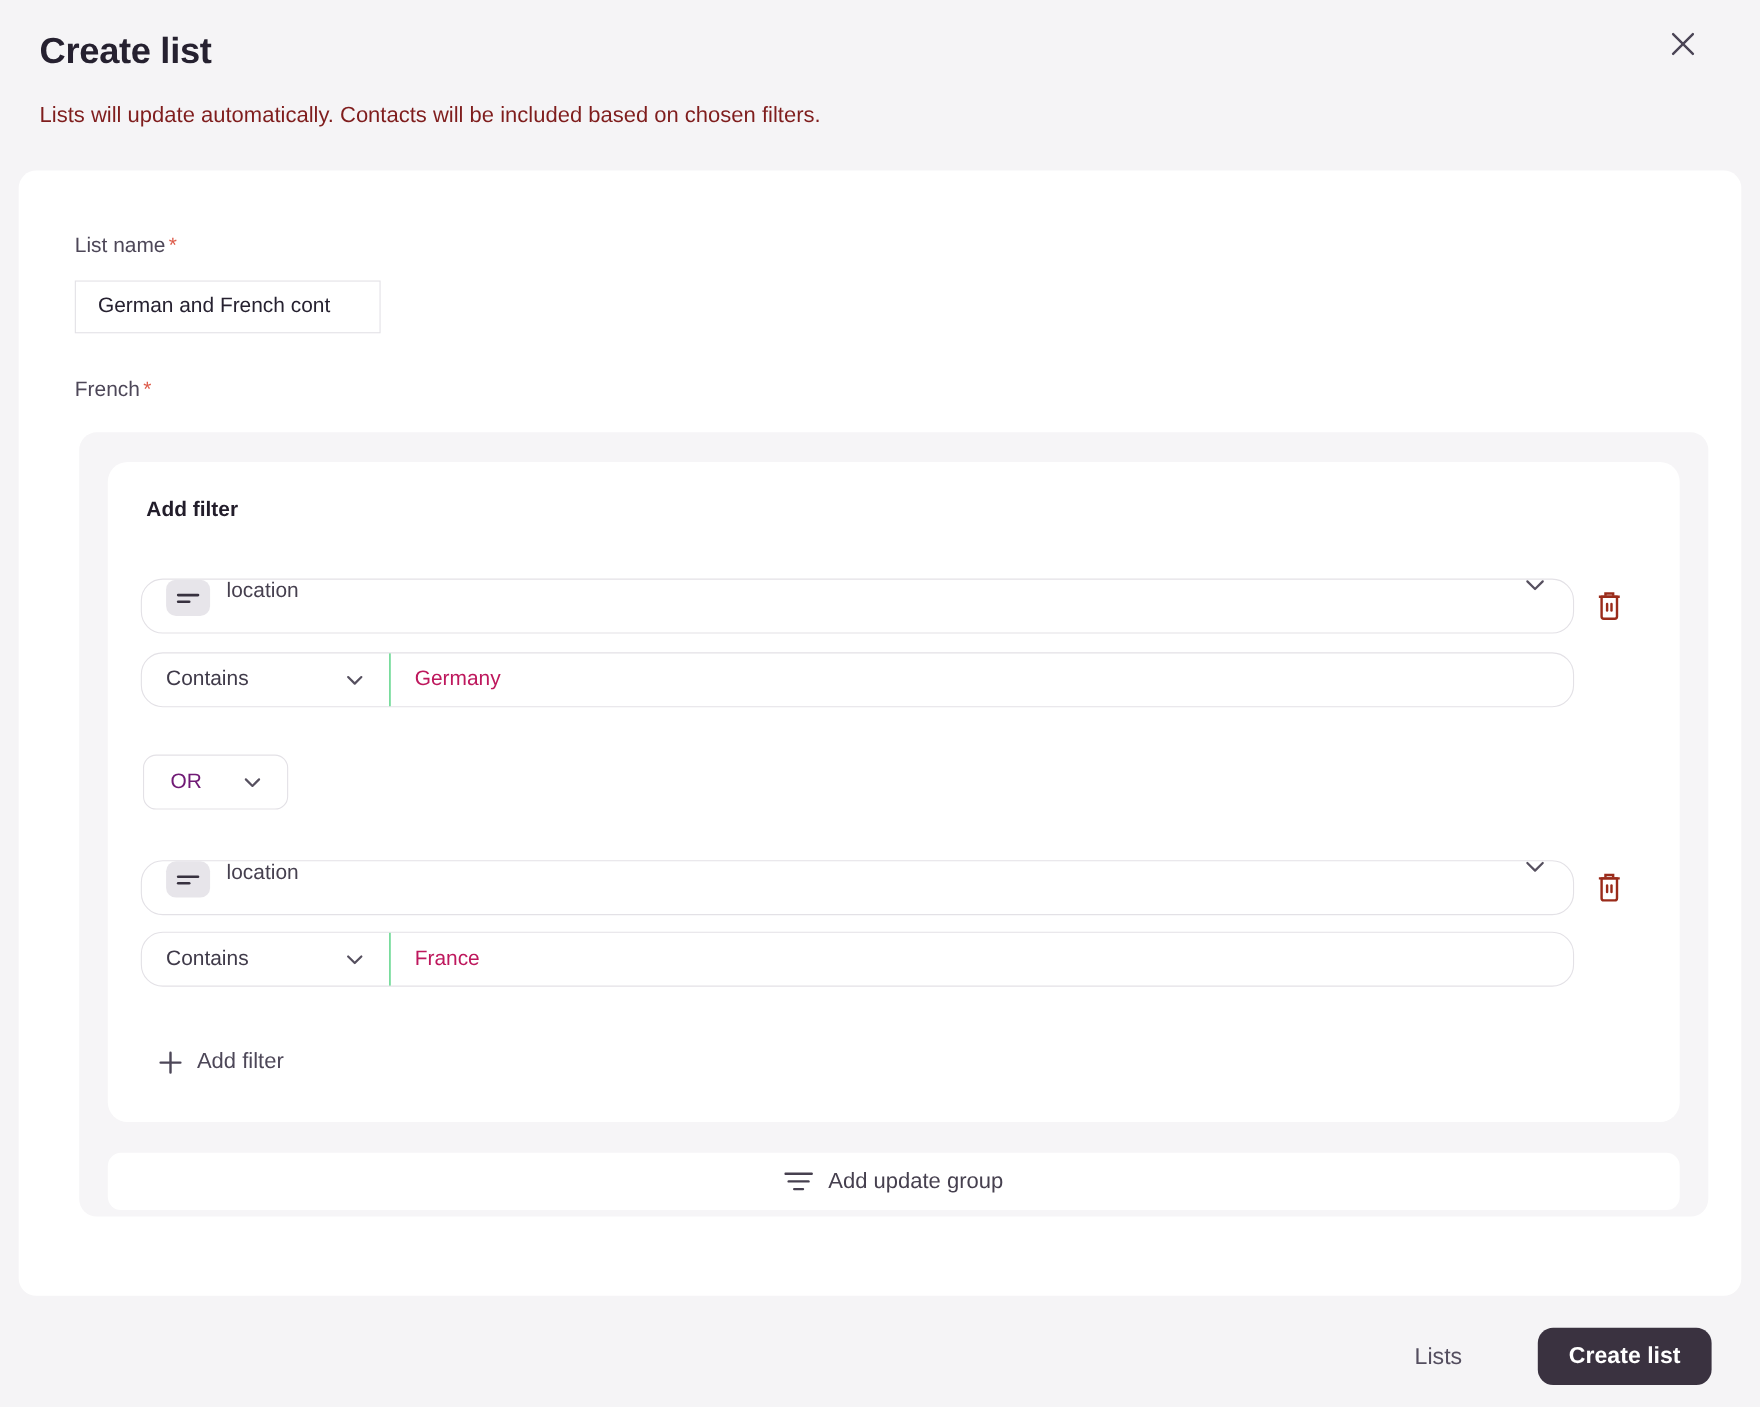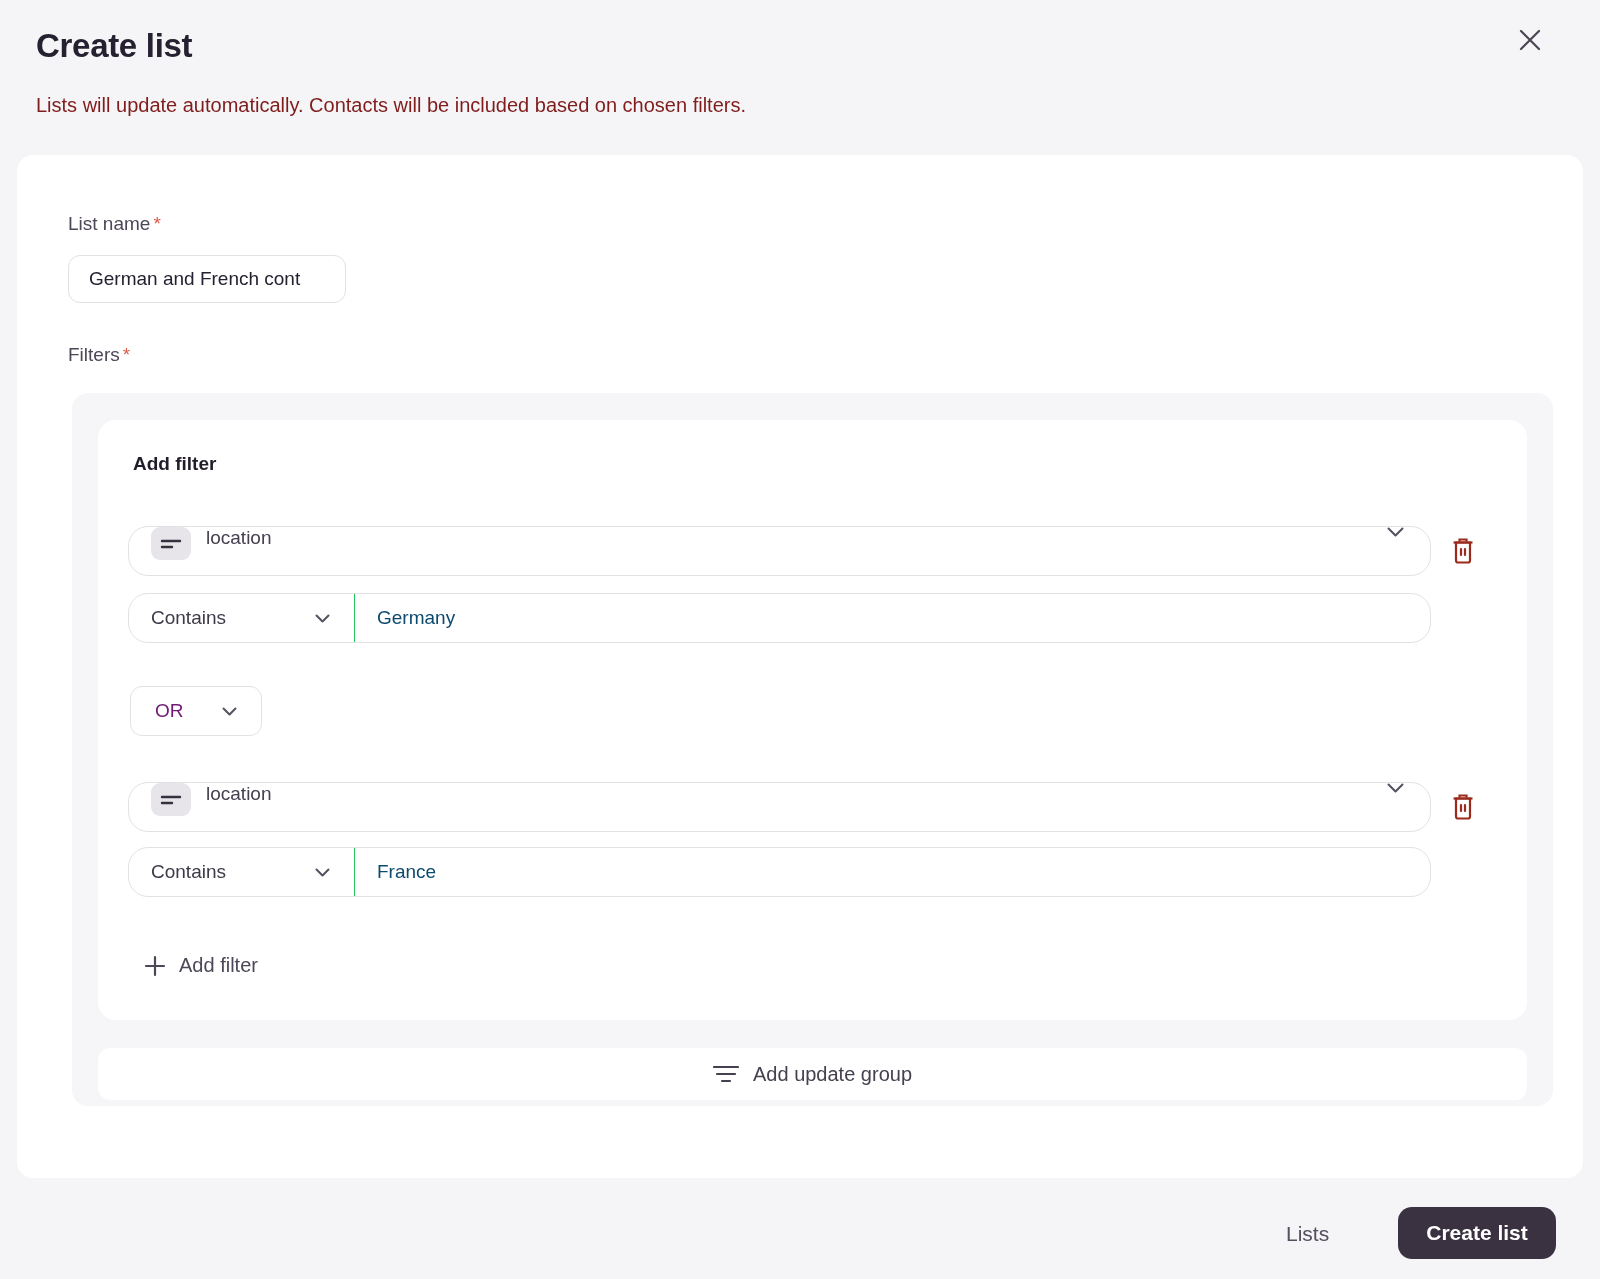--- a/index.html
+++ b/index.html
@@ -11,21 +11,21 @@
     -webkit-font-smoothing:antialiased;
   }
   .abs{position:absolute;box-sizing:border-box;}
   .title{font-size:33px;font-weight:600;letter-spacing:-0.3px;color:#262130;}
   .subtitle{font-size:20px;color:#7f1d1d;}
   .close-btn{width:40px;height:40px;background:none;border:none;cursor:pointer;padding:0;display:flex;align-items:center;justify-content:center;}
   .card{background:#ffffff;border-radius:16px;}
   .label{font-size:19px;color:#4d4758;}
   .req{color:#dd5a49;margin-left:3px;}
   .text-input{
-    border:1px solid #e3e1e6;border-radius:12px;background:#fff;
+    border:1px solid #e3e1e6;border-radius:0;background:#fff;
     font-family:"Liberation Sans", sans-serif;font-size:19px;color:#262130;
     padding:0 20px;outline:none;white-space:nowrap;overflow:hidden;text-overflow:clip;
   }
   .group-container{background:#f6f5f7;border-radius:16px;}
   .filter-card{background:#ffffff;border-radius:18px;}
   .heading{font-size:19px;font-weight:700;color:#221d2a;}
   .frow{
     border:1px solid #e3e1e6;border-radius:20px;background:#fff;
     display:flex;align-items:flex-start;
   }
@@ -36,21 +36,21 @@
   .row-text{font-size:19px;color:#46404f;margin-left:15px;flex:1 1 auto;}
   .chev{flex:0 0 auto;margin-right:26px;display:flex;align-items:center;}
   .op-seg{
     width:179px;flex:0 0 auto;height:100%;display:flex;align-items:center;
     justify-content:space-between;padding:0 24px 0 22px;border-right:1px solid #22c55e;
     cursor:pointer;
   }
   .op-seg .op-label{font-size:19px;color:#3f3a49;}
   .val-input{
     flex:1 1 auto;height:100%;border:none;outline:none;background:transparent;
-    font-family:"Liberation Sans", sans-serif;font-size:19px;color:#0c4a6e;
+    font-family:"Liberation Sans", sans-serif;font-size:19px;color:#be185d;
     padding:0 0 0 22px;border-radius:0 12px 12px 0;
   }
   .or-btn{
     border:1px solid #e3e1e6;border-radius:12px;background:#fff;cursor:pointer;
     display:flex;align-items:center;justify-content:space-between;padding:0 24px 0 24px;
   }
   .or-btn .op-label{font-size:19px;color:#701a75;}
   .add-filter-btn{
     background:none;border:none;cursor:pointer;display:flex;align-items:center;gap:13px;
     font-family:"Liberation Sans", sans-serif;font-size:20px;color:#4d4758;padding:6px 4px;
@@ -87,21 +87,21 @@
 </button>
 
 <div class="abs card" style="left:17px;top:155px;width:1566px;height:1023px;">
 
   <div class="abs label" style="left:51px;top:58px;">
     <span>List name</span><span class="req">*</span>
   </div>
   <input class="abs text-input" style="left: 51px; top: 100px; width: 278px; height: 48px;" value="German and French cont">
 
   <div class="abs label" style="left:51px;top:189px;">
-    <span>Filters</span><span class="req">*</span>
+    <span>French</span><span class="req">*</span>
   </div>
 
   <div class="abs group-container" style="left:55px;top:238px;width:1481px;height:713px;">
 
     <div class="abs filter-card" style="left:26px;top:27px;width:1429px;height:600px;">
 
       <div class="abs heading" style="left:35px;top:33px;">Add filter</div>
 
       <div class="abs frow" style="left:30px;top:106px;width:1303px;height:50px;cursor:pointer;">
         <span class="badge">

